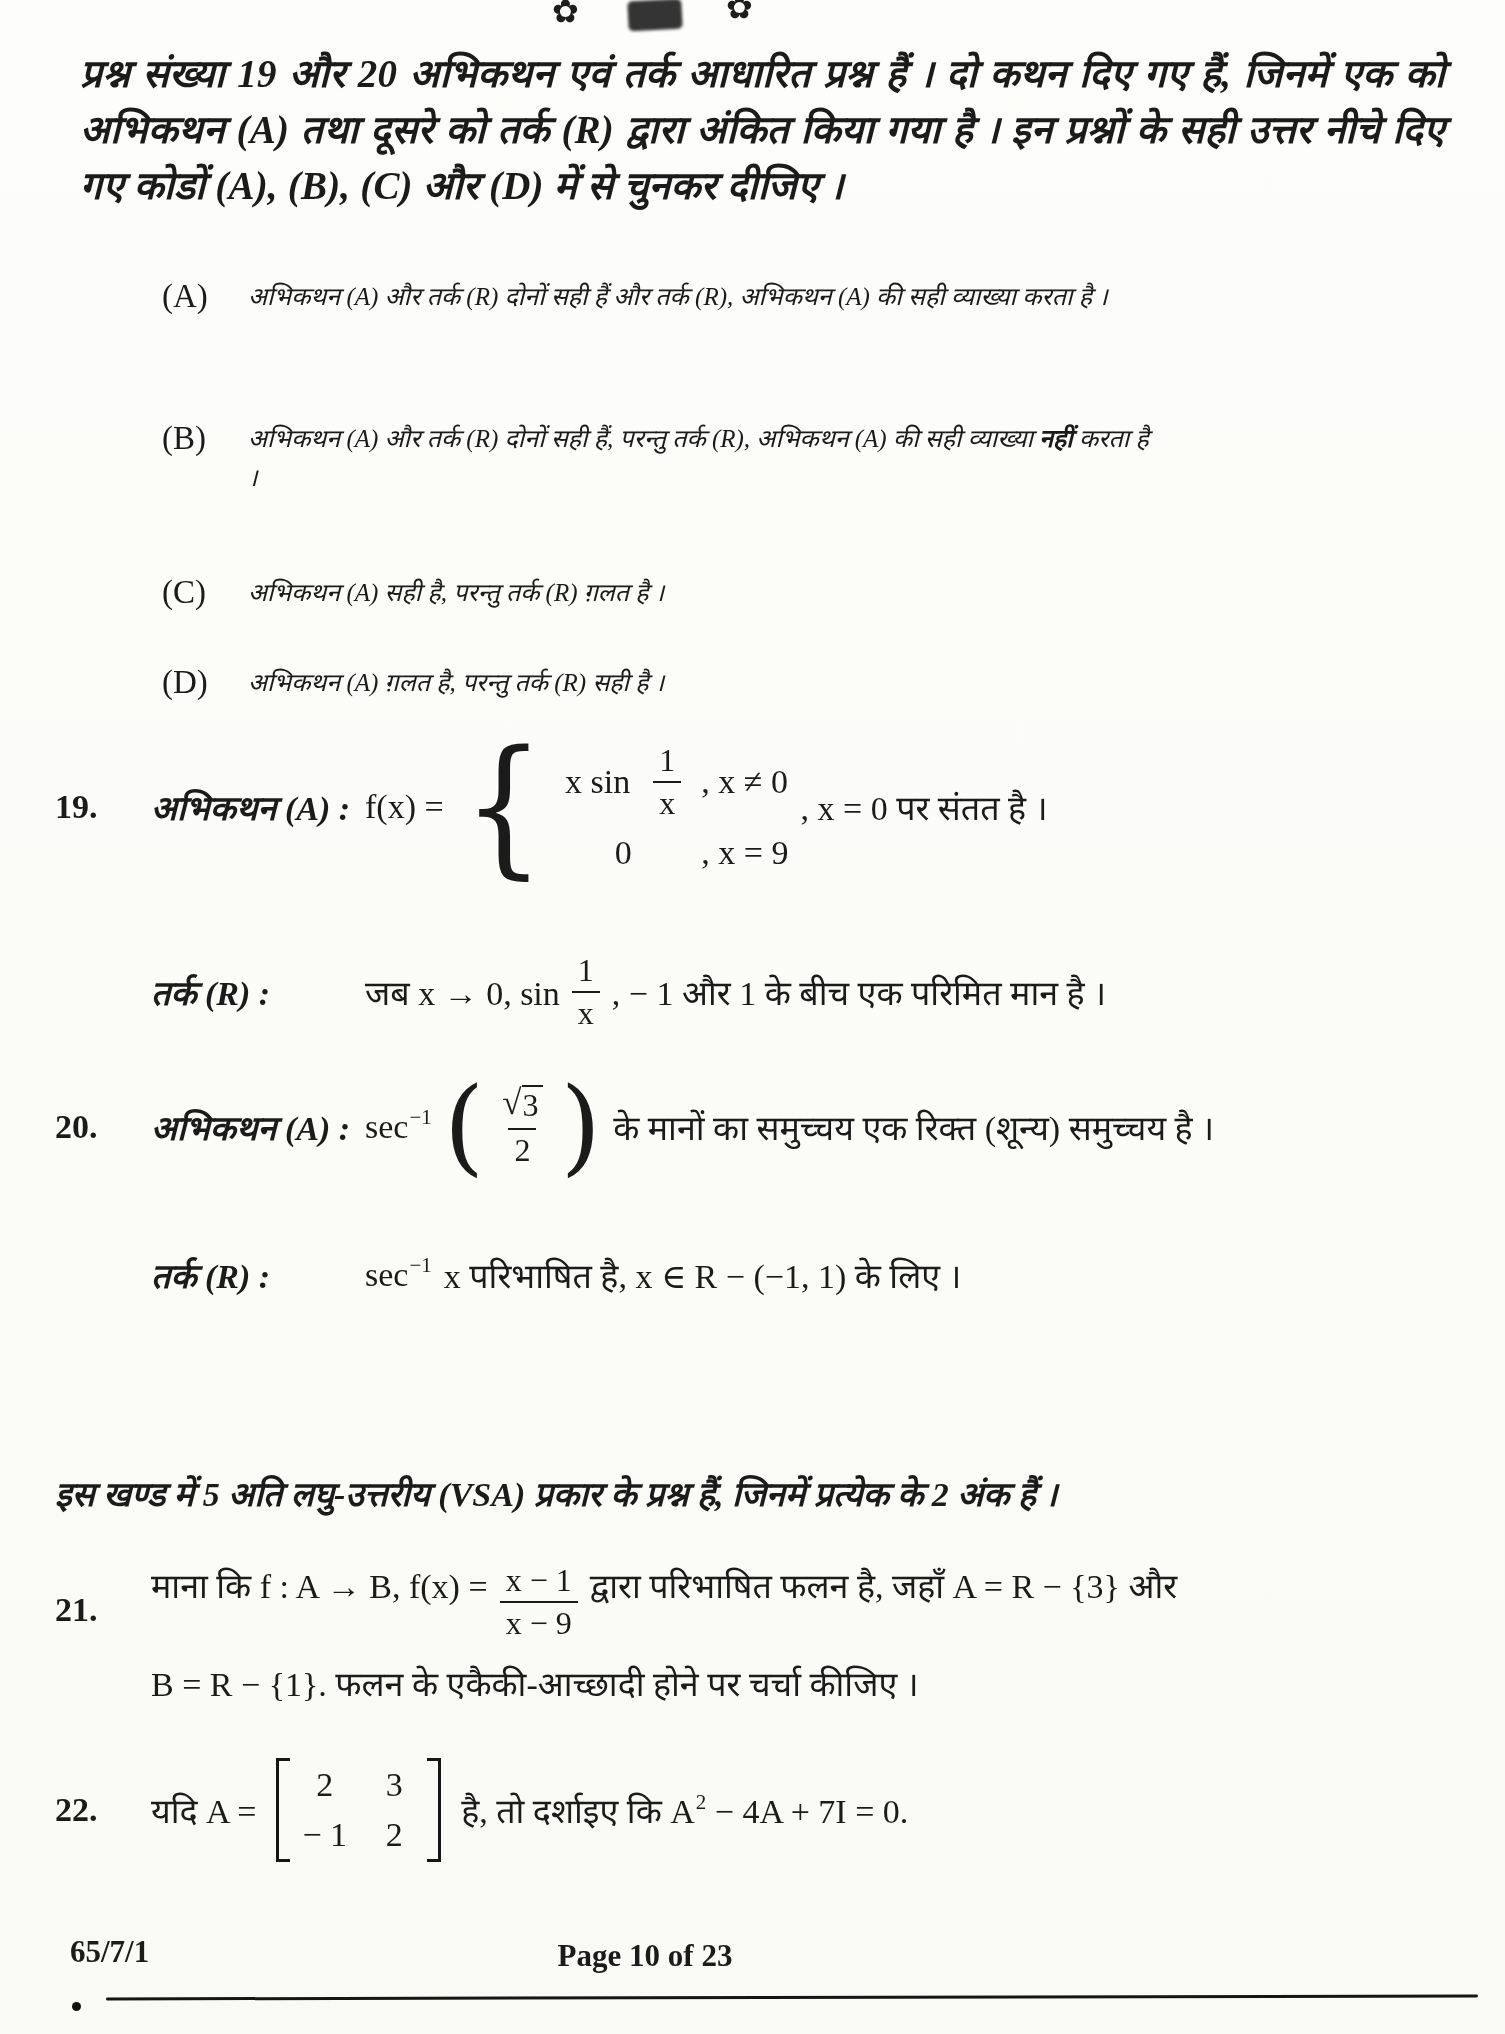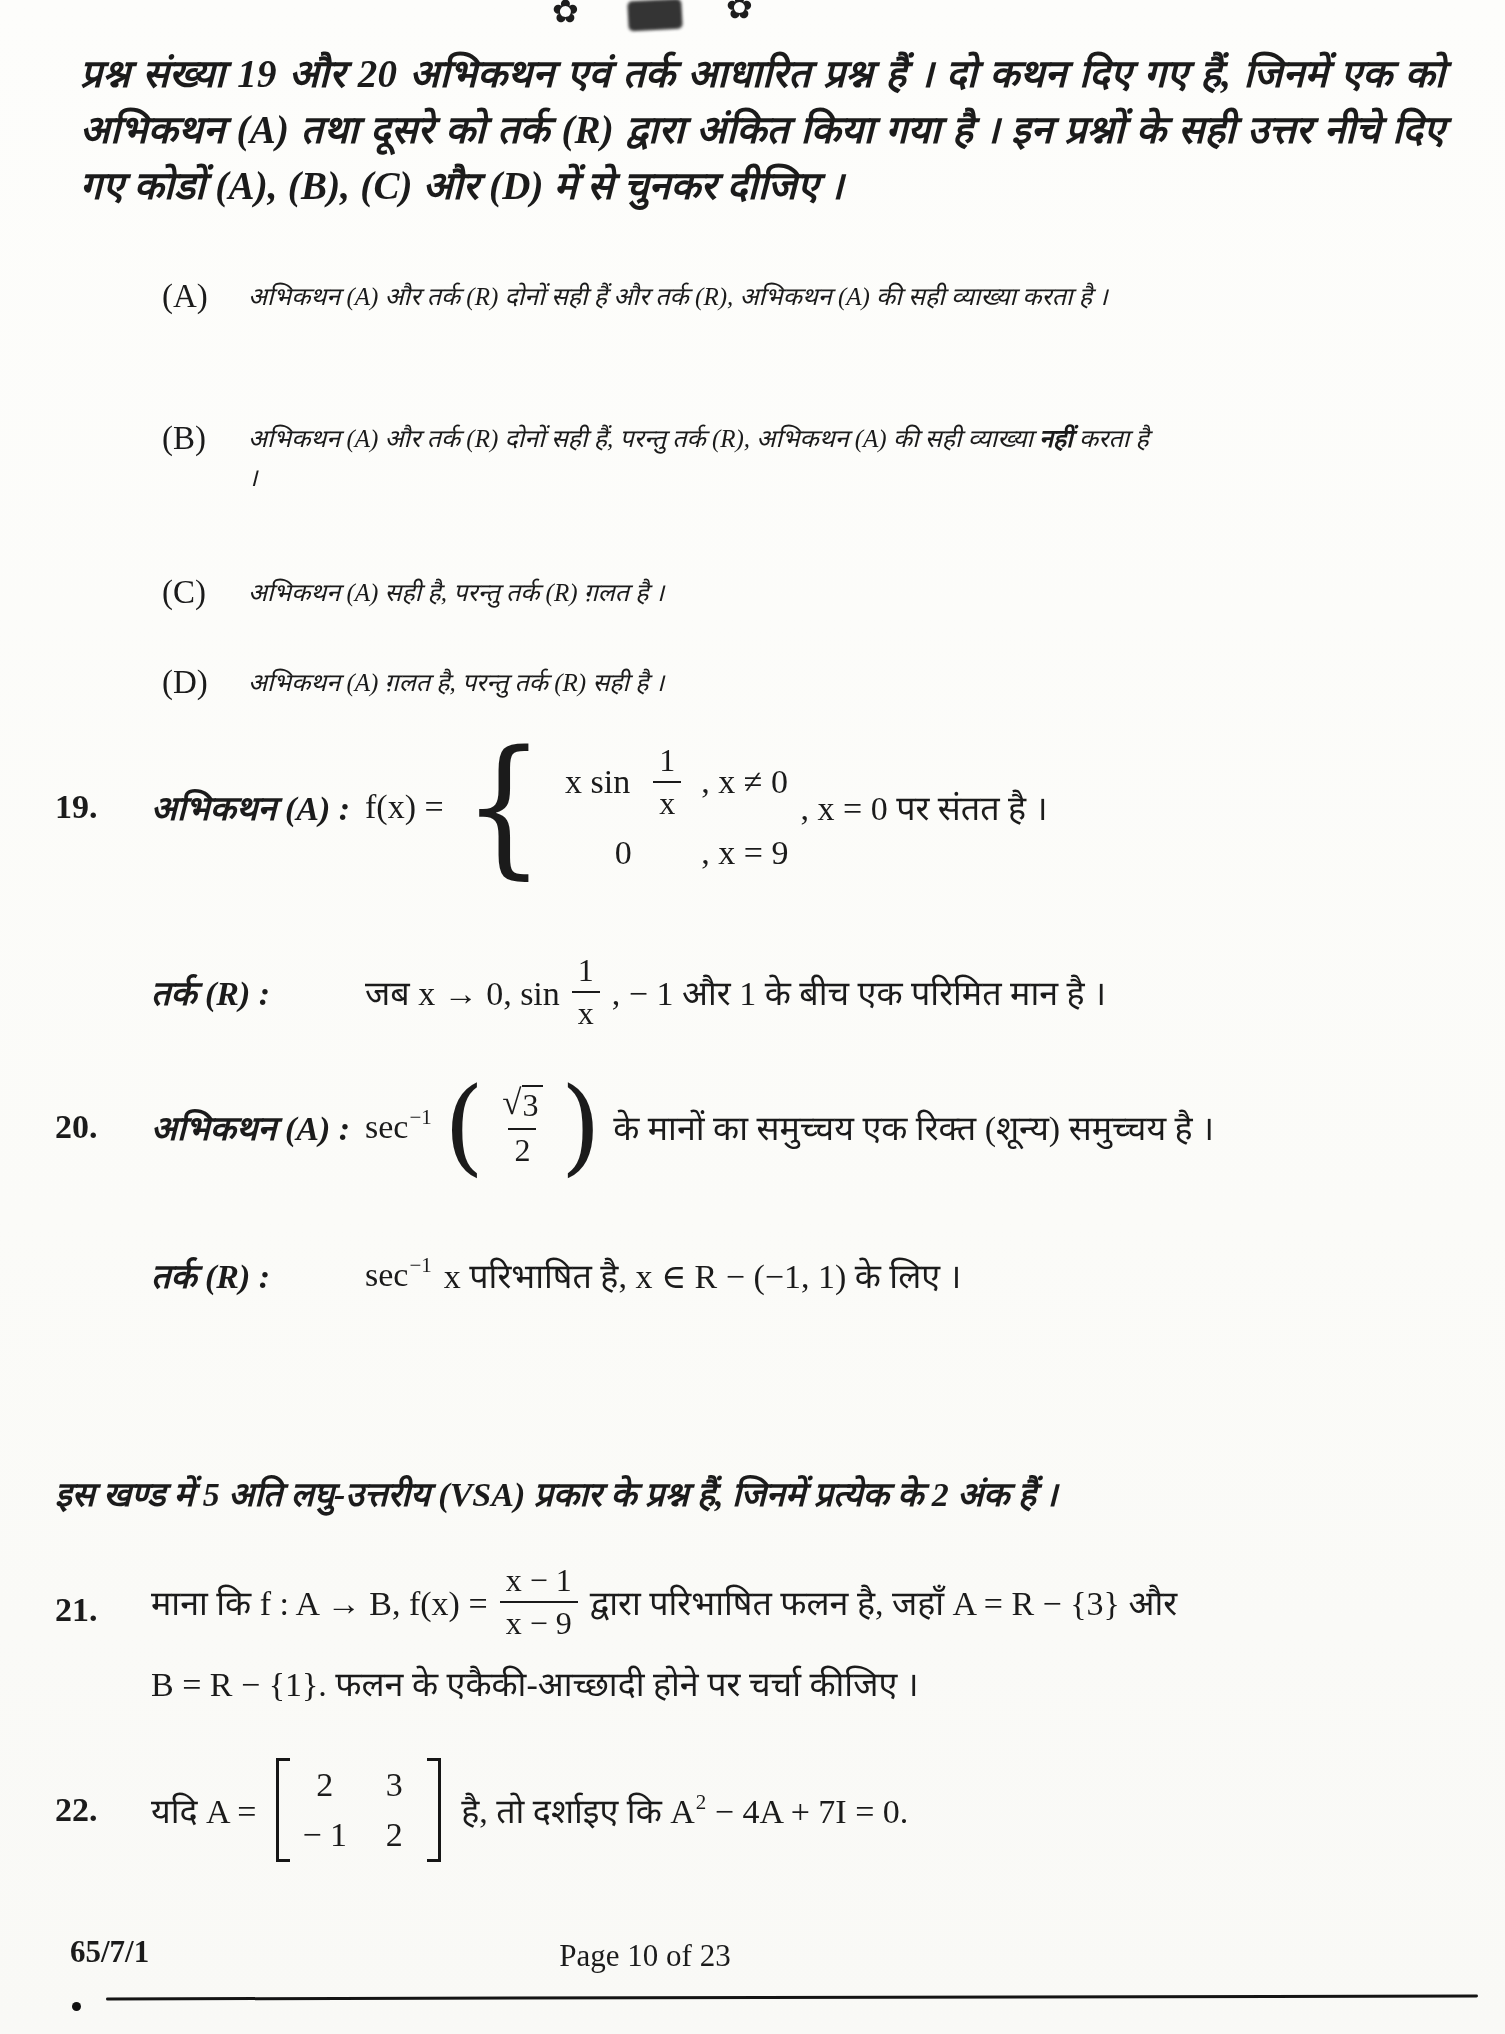--- a/index.html
+++ b/index.html
@@ -56,36 +56,36 @@
   .msup { font-size:21px; position:relative; top:-14px; margin-left:1px; }
   .rt { font-size:35px; transform:translateY(-2px); display:inline-block; }
   .radicand { border-top:2.5px solid #1a1a1a; padding:0 4px 0 1px; }
 
   .section-title { position:absolute; top:1380px; left:0; width:1290px;
                    text-align:center; font-size:35px; font-weight:bold; }
   .section-desc  { position:absolute; top:1470px; left:55px; width:1400px;
                    font-size:34px; font-style:italic; font-weight:bold; }
 
   .qcontent { display:flex; flex-direction:column; }
-  .mline  { display:flex; align-items:center; gap:12px; font-size:34px; white-space:nowrap; }
+  .mline  { display:flex; align-items:flex-start; gap:12px; font-size:34px; white-space:nowrap; }
   .mline2 { margin-top:18px; font-size:34px; white-space:nowrap; }
 
   .matrix { display:inline-flex; align-items:stretch; margin:0 8px; }
   .bracket { width:14px; border:3.5px solid #161616; }
   .bracket.left  { border-right:none; }
   .bracket.right { border-left:none; }
   .mgrid { display:grid; grid-template-columns:auto auto; column-gap:26px; row-gap:12px;
            padding:8px 12px; font-size:34px; }
   .mgrid span { min-width:42px; text-align:center; }
 
   .footer-code { position:absolute; left:70px; top:1934px; font-size:31px; font-weight:bold; }
   .footer-dot  { position:absolute; left:72px; top:2002px; width:9px; height:9px;
                  background:#111; border-radius:50%; }
   .footer-page { position:absolute; left:0; top:1938px; width:1290px; text-align:center;
-                 font-size:31px; font-weight:normal; }
+                 font-size:31px; font-weight:bold; }
   .footer-rule { position:absolute; left:106px; top:1996px; width:1372px; height:3px;
                  background:#141414; border-radius:3px; transform:rotate(-.12deg); }
 </style>
 </head>
 <body>
 
 <div class="page">
 
   <span class="ornament left">✿</span>
   <span class="stamp"></span>

